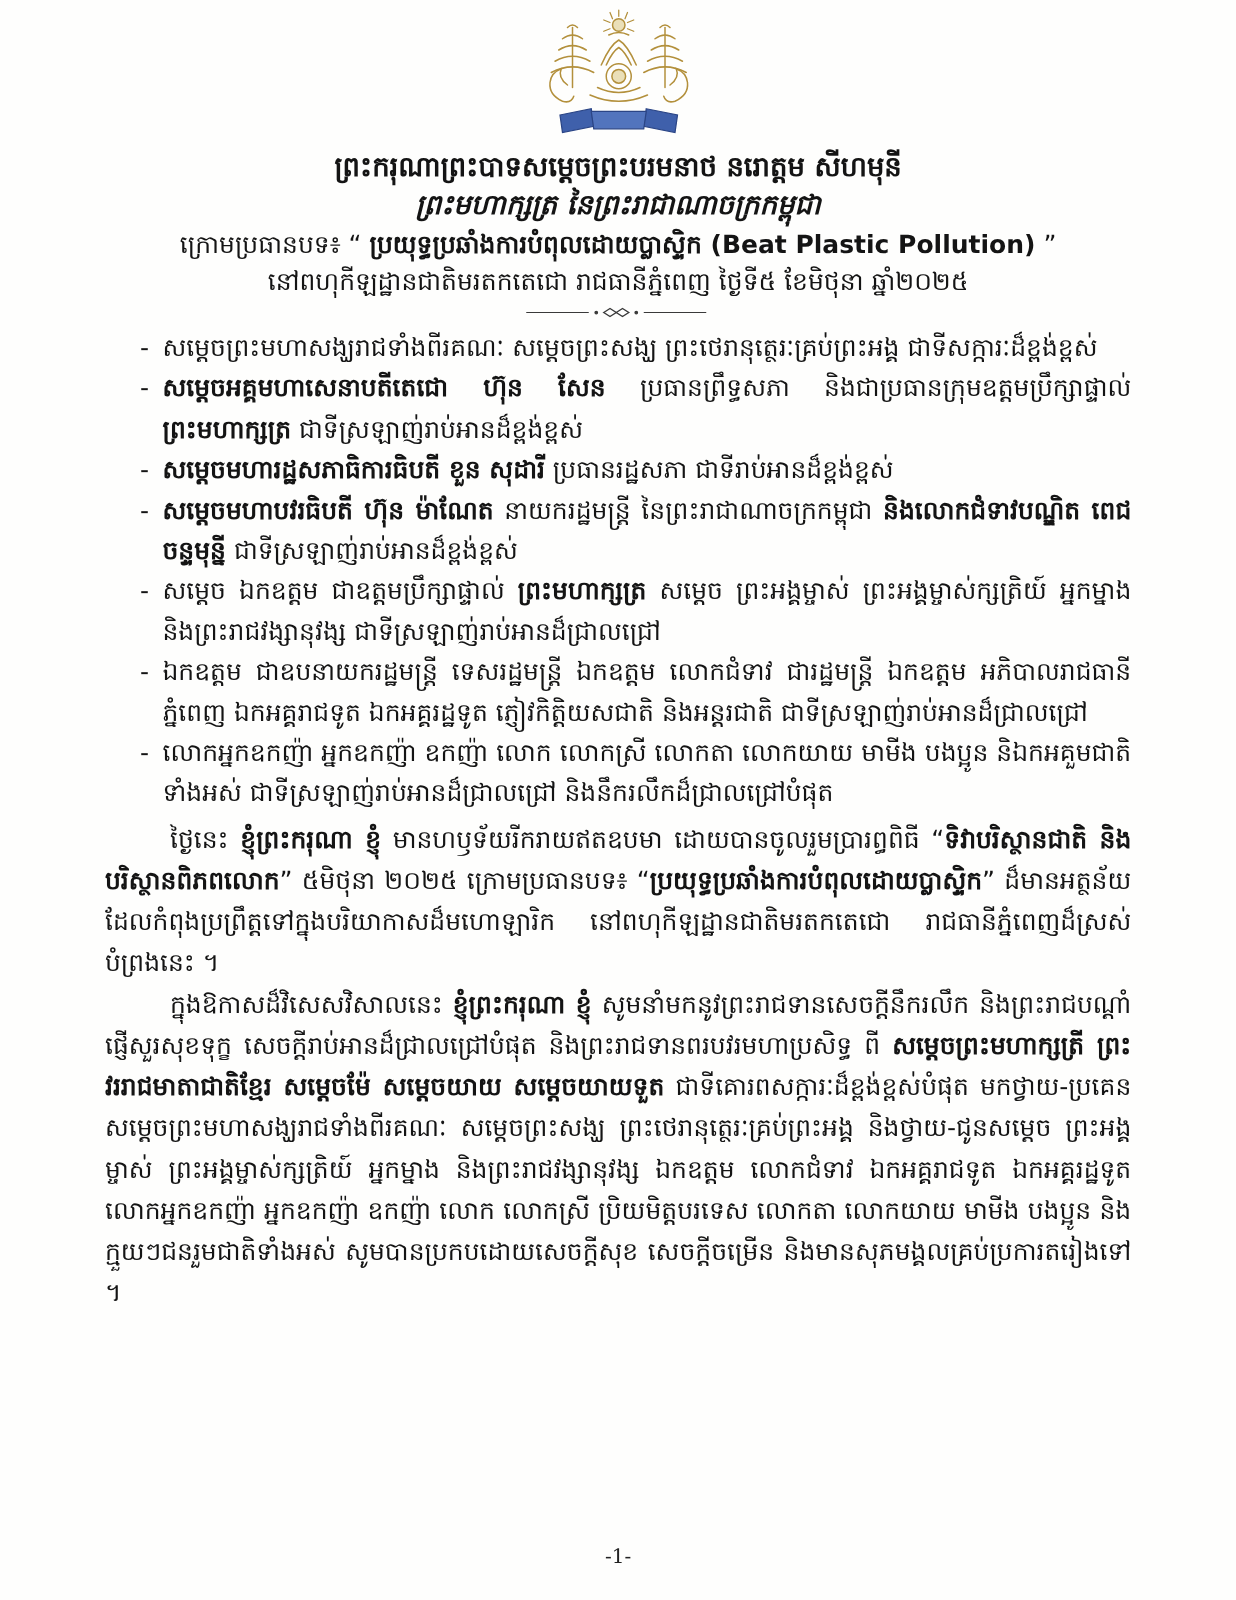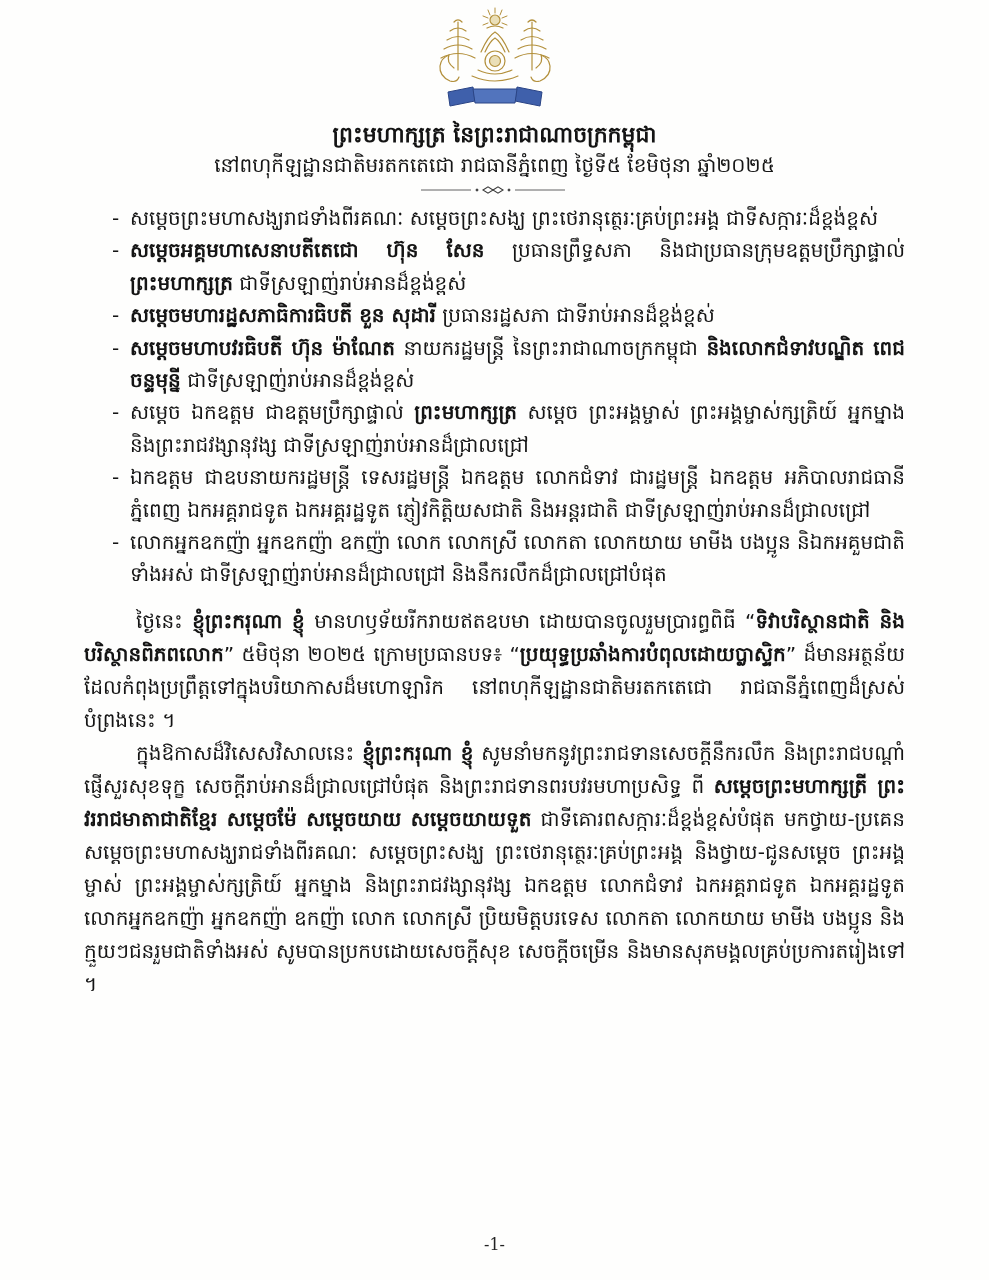--- a/index.html
+++ b/index.html
@@ -9,30 +9,30 @@
     background: #fefefd; color: #141414;
     font-family: "DejaVu Sans", sans-serif;
     overflow: hidden; position: relative;
   }
   .page { width: 100%; height: 100%; padding: 6px 84px 0 84px; position: relative; }
   .emblem-wrap { display: flex; justify-content: center; margin: 0 0 2px 0; }
   .hdr { text-align: center; }
   .h-line { line-height: 30px; font-size: 20px; }
   .h1 { font-size: 23px; font-weight: 700; }
   .h2 { font-size: 22px; font-weight: 700; }
-  .h3 { font-size: 22px; font-weight: 700; }
+  .h3 { font-size: 22px; font-weight: 700; font-style: italic; }
   .b { font-weight: 700; }
   .divider-wrap { display: flex; justify-content: center; margin: 4px 0 6px 0; height: 12px; }
   ul.sal {
     list-style: none; margin: 2px 0 0 28px; padding: 0;
     font-size: 20px; line-height: 32.4px; text-align: justify;
   }
   ul.sal li { position: relative; padding-left: 18px; }
   ul.sal li .dash { position: absolute; left: 0; top: 0; }
-  .paras { margin-top: 14px; }
+  .paras { margin-top: 4px; }
   p.para {
     margin: 0; font-size: 20px; line-height: 33px;
     text-align: justify; text-indent: 52px;
   }
   .footer {
     position: absolute; left: 0; right: 0; bottom: 26px;
     text-align: center; font-size: 16px; color: #222;
     font-family: "DejaVu Serif", serif;
   }
 </style>
@@ -78,21 +78,23 @@
       </g>
       <g stroke="#2b4586" stroke-width="1">
         <path d="M20 86 L45 81 L47 95 L22 100 Z" fill="#3f60ab"></path>
         <path d="M89 81 L114 86 L112 100 L87 95 Z" fill="#3f60ab"></path>
         <path d="M45 83 L89 83 L87 97 L47 97 Z" fill="#5274bd"></path>
       </g>
     </svg>
   </div>
 
   <div class="hdr">
+    <div class="h-line h2">ព្រះករុណាព្រះបាទសម្តេចព្រះបរមនាថ នរោត្តម សីហមុនី</div>
     <div class="h-line h3">ព្រះមហាក្សត្រ នៃព្រះរាជាណាចក្រកម្ពុជា</div>
+    <div class="h-line"><span>ក្រោមប្រធានបទ៖ “ </span><span class="b">ប្រយុទ្ធប្រឆាំងការបំពុលដោយប្លាស្ទិក (Beat Plastic Pollution)</span><span> ”</span></div>
     <div class="h-line">នៅពហុកីឡដ្ឋានជាតិមរតកតេជោ រាជធានីភ្នំពេញ ថ្ងៃទី៥ ខែមិថុនា ឆ្នាំ២០២៥</div>
   </div>
 
   <div class="divider-wrap">
     <svg width="160" height="12" viewBox="0 0 160 12">
       <g stroke="#3a3a3a" fill="#3a3a3a">
         <line x1="6" y1="6" x2="56" y2="6" stroke-width="0.8"></line>
         <circle cx="62" cy="6" r="1"></circle>
         <path d="M68 6 l5 -3.2 5 3.2 -5 3.2 z" fill="none" stroke-width="1.1"></path>
         <path d="M78 6 l5 -3.2 5 3.2 -5 3.2 z" fill="none" stroke-width="1.1"></path>

